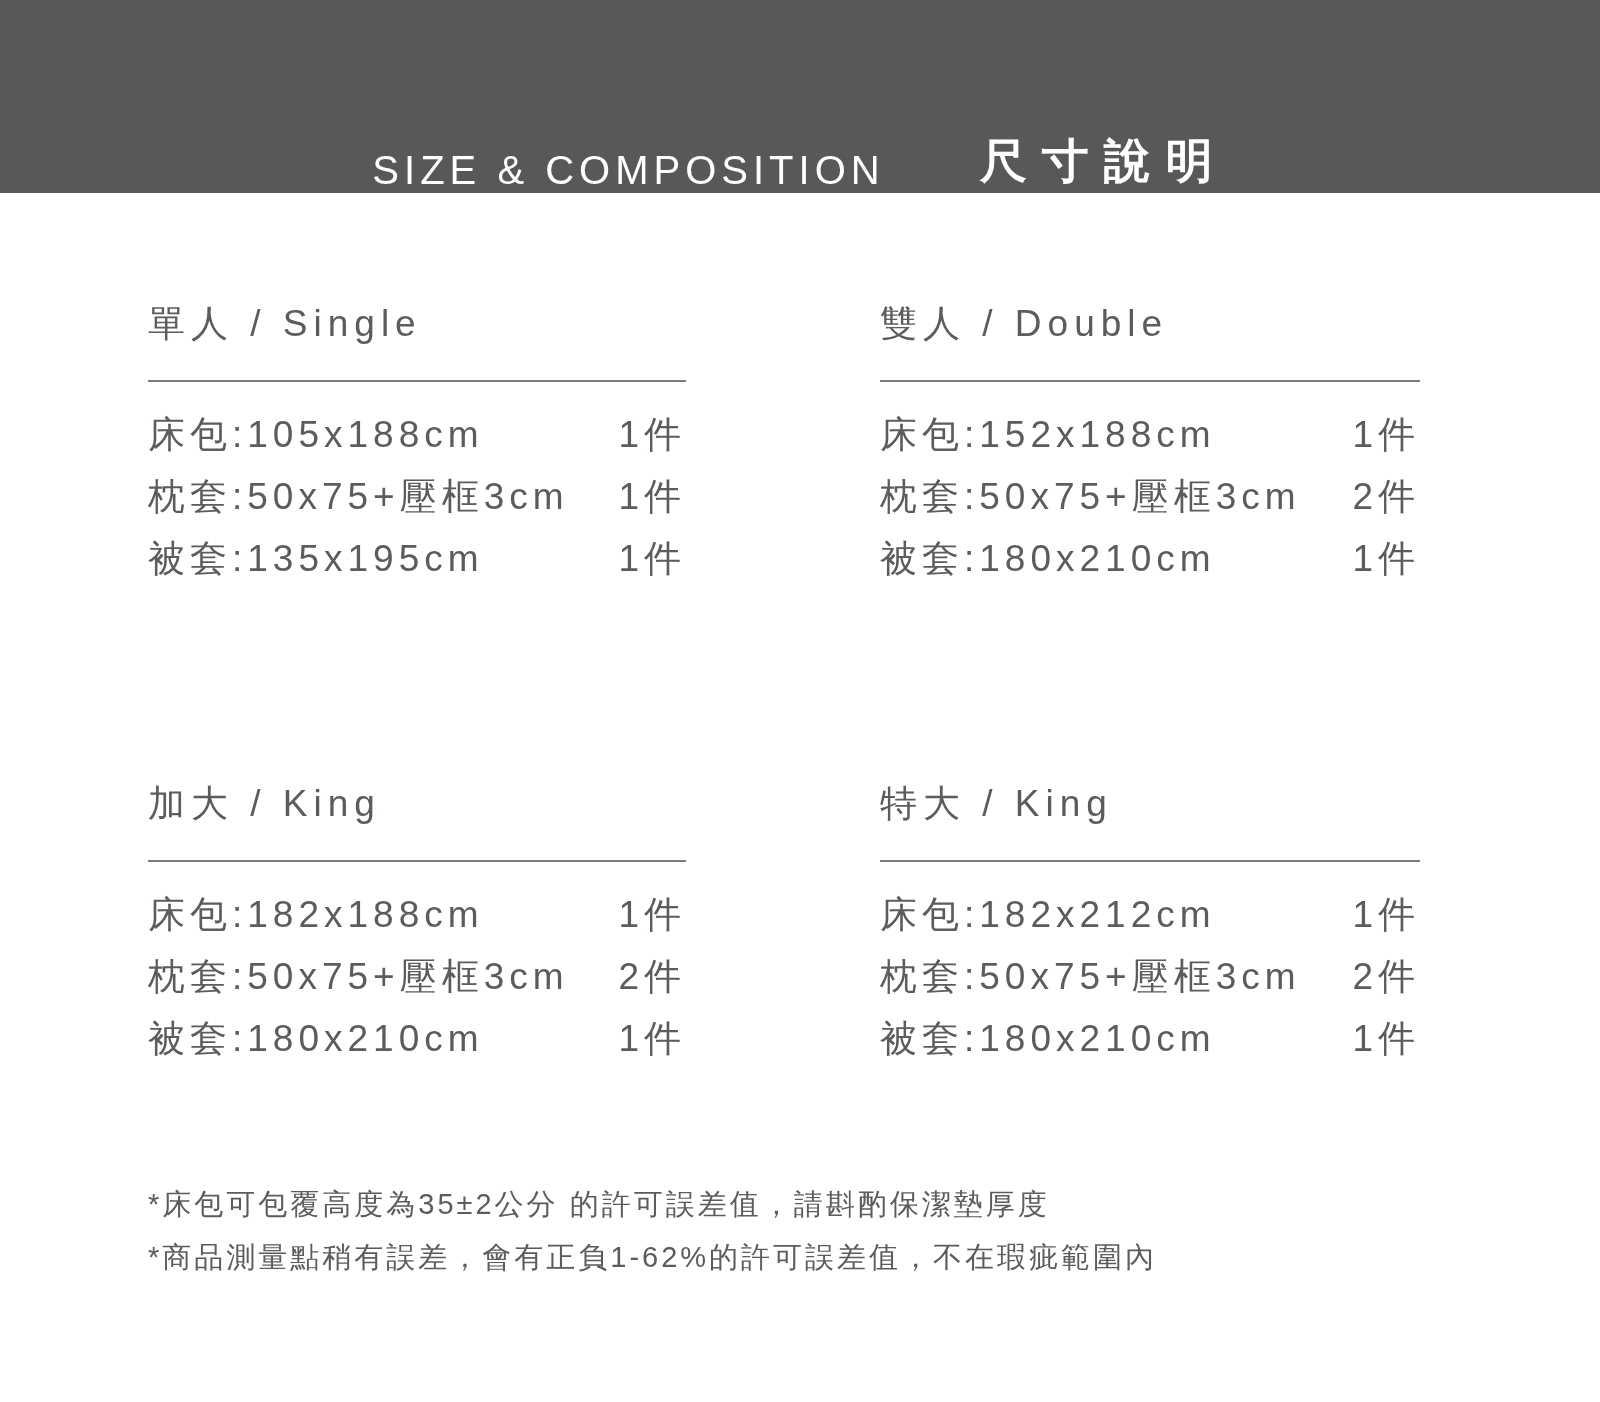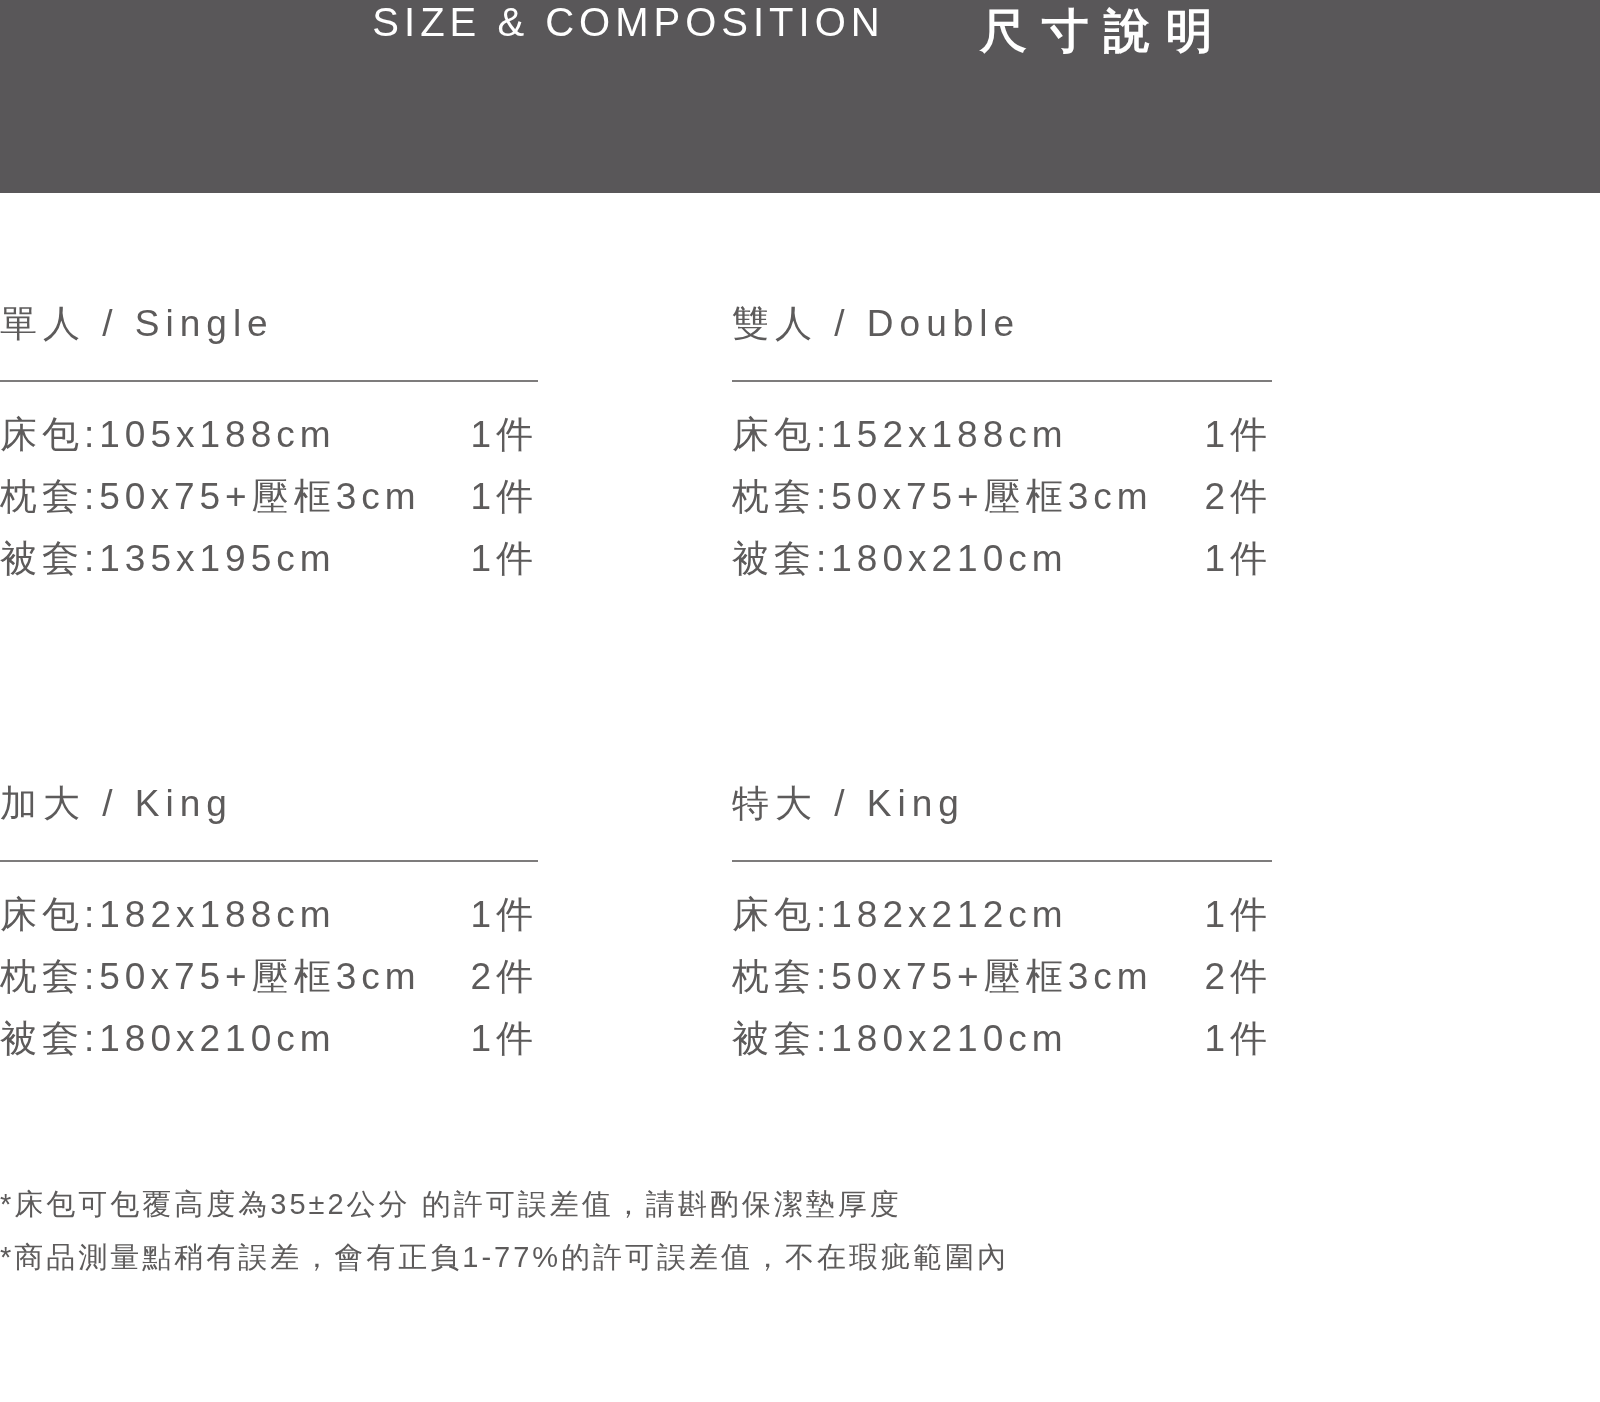--- a/index.html
+++ b/index.html
@@ -13,37 +13,38 @@
     height: 1402px;
     position: relative;
     overflow: hidden;
     color: #5d5b5b;
   }
   .header {
     height: 193px;
     background: #595759;
     color: #ffffff;
     display: flex;
-    align-items: flex-start;
+    align-items: flex-end;
     justify-content: center;
     gap: 95px;
   }
   .header-en {
     font-size: 40px;
     letter-spacing: 5px;
     font-weight: 400;
     white-space: nowrap;
   }
   .header-zh {
     font-size: 47px;
     letter-spacing: 15px;
     font-weight: 700;
     white-space: nowrap;
   }
   main {
+    padding-left: 148px;
   }
   .sections {
     margin-top: 109px;
     display: grid;
     grid-template-columns: 538px 540px;
     column-gap: 194px;
     row-gap: 192px;
   }
   .size-block { width: 100%; }
   .size-title {
@@ -169,15 +170,15 @@
           <span class="spec-label">被套:180x210cm</span>
           <span class="spec-qty">1件</span>
         </div>
       </div>
     </div>
 
   </div>
 
   <div class="footnotes">
     <p>*床包可包覆高度為35±2公分 的許可誤差值，請斟酌保潔墊厚度</p>
-    <p>*商品測量點稍有誤差，會有正負1-77%的許可誤差值，不在瑕疵範圍內</p>
+    <p>*商品測量點稍有誤差，會有正負1-62%的許可誤差值，不在瑕疵範圍內</p>
   </div>
 </main>
 
 </body></html>

